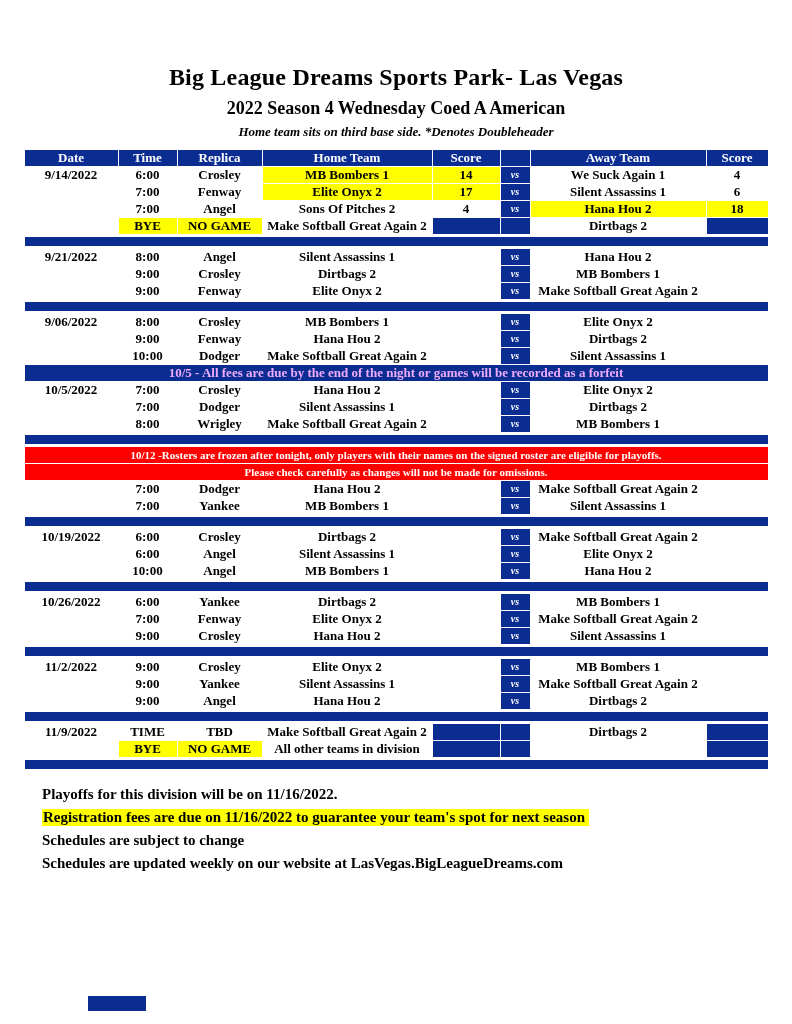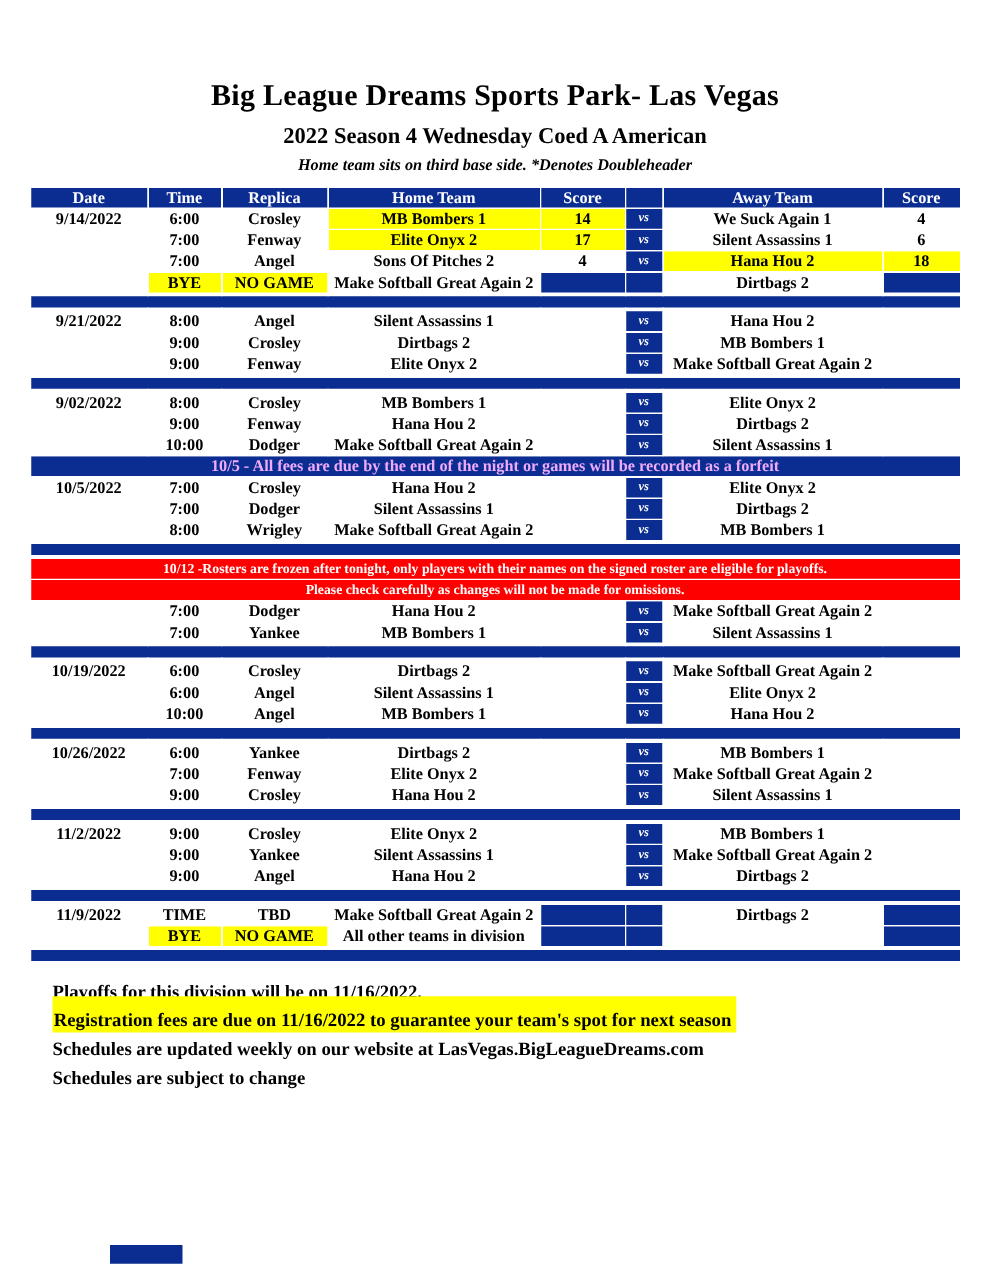--- a/index.html
+++ b/index.html
@@ -28,21 +28,21 @@
   tr.head td { background: var(--navy, #0b2d91); color: #fff; }
   td.bg-y { background: var(--yellow, #ffff00); }
   td.bg-b { background: var(--navy, #0b2d91); }
   td.vs-cell { background: var(--navy, #0b2d91); font-size: 10px; font-style: italic; color: #fff; }
   tr.sep td { background: var(--navy, #0b2d91); height: 12px; border-top: 3px solid #fff; border-bottom: 3px solid #fff; }
   tr.notice td { background: var(--navy, #0b2d91); color: #f0abfc; font-size: 13px; }
   tr.alert  td { background: var(--red, #fe0000); color: #fff; font-size: 11px; }
 
   .foot { margin: 14px 0 0 42px; }
   .f-line { font-size: 15px; font-weight: 700; margin-top: 6px; }
-  .f-highlight span { background: var(--yellow, #ffff00); padding: 12px 4px 1px 1px; }
+  .f-highlight span { background: var(--yellow, #ffff00); padding: 0 4px 1px 1px; }
   .bottom-bar { position: absolute; left: 88px; top: 996px; width: 58px; height: 15px; background: var(--navy, #0b2d91); }
 </style>
 </head>
 <body>
 
 <div class="page">
 
   <div class="title">Big League Dreams Sports Park- Las Vegas</div>
   <div class="subtitle">2022 Season 4 Wednesday Coed A American</div>
   <div class="note">Home team sits on third base side.  *Denotes Doubleheader</div>
@@ -139,21 +139,21 @@
           <td>Elite Onyx 2</td>
           <td></td>
           <td class="bg-b vs-cell">vs</td>
           <td>Make Softball Great Again 2</td>
           <td></td>
         </tr>
         <tr class="sep">
           <td colspan="8"></td>
         </tr>
         <tr>
-          <td>9/02/2022</td>
+          <td>9/06/2022</td>
           <td>8:00</td>
           <td>Crosley</td>
           <td>MB Bombers 1</td>
           <td></td>
           <td class="bg-b vs-cell">vs</td>
           <td>Elite Onyx 2</td>
           <td></td>
         </tr>
         <tr>
           <td></td>
@@ -361,19 +361,19 @@
         </tr>
         <tr class="sep">
           <td colspan="8"></td>
         </tr>
       </tbody>
   </table>
 
   <div class="foot">
     <div class="f-line">Playoffs for this division will be on 11/16/2022.</div>
     <div class="f-line f-highlight"><span>Registration fees are due on 11/16/2022 to guarantee your team's spot for next season</span></div>
+    <div class="f-line">Schedules are subject to change</div>
     <div class="f-line">Schedules are updated weekly on our website at LasVegas.BigLeagueDreams.com</div>
-    <div class="f-line">Schedules are subject to change</div>
   </div>
 
   <div class="bottom-bar"></div>
 
 </div>
 
 </body></html>

